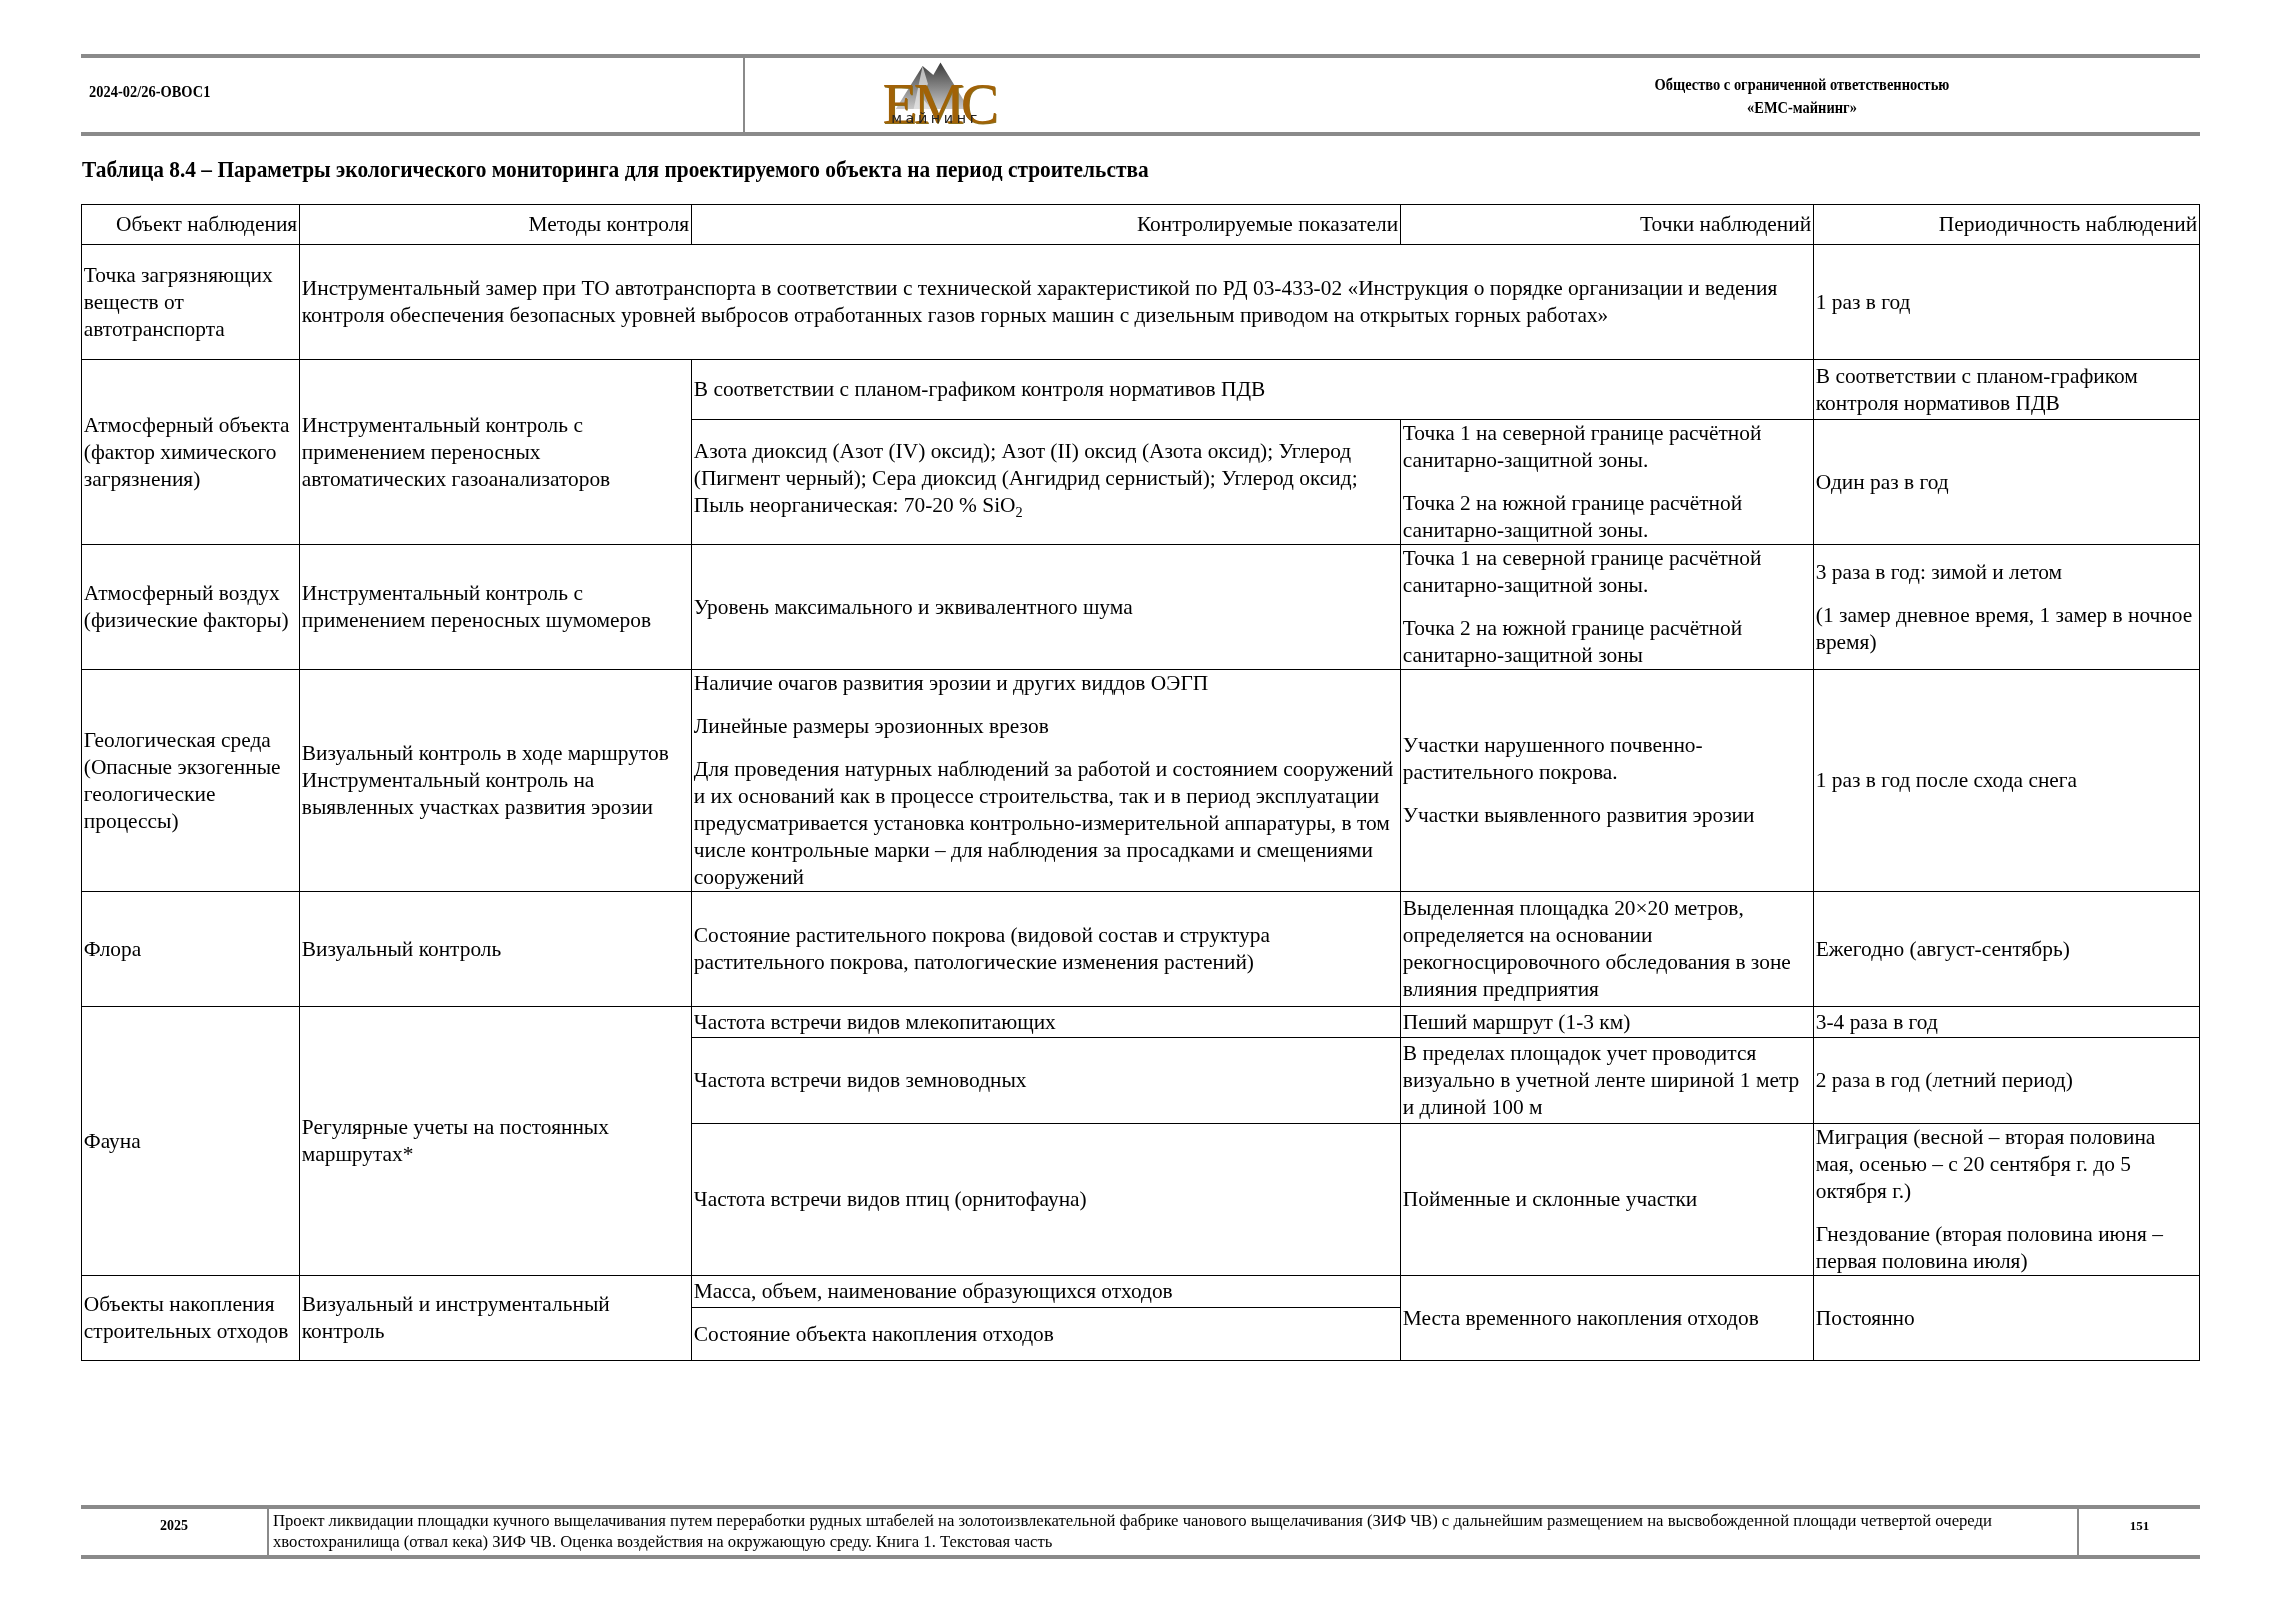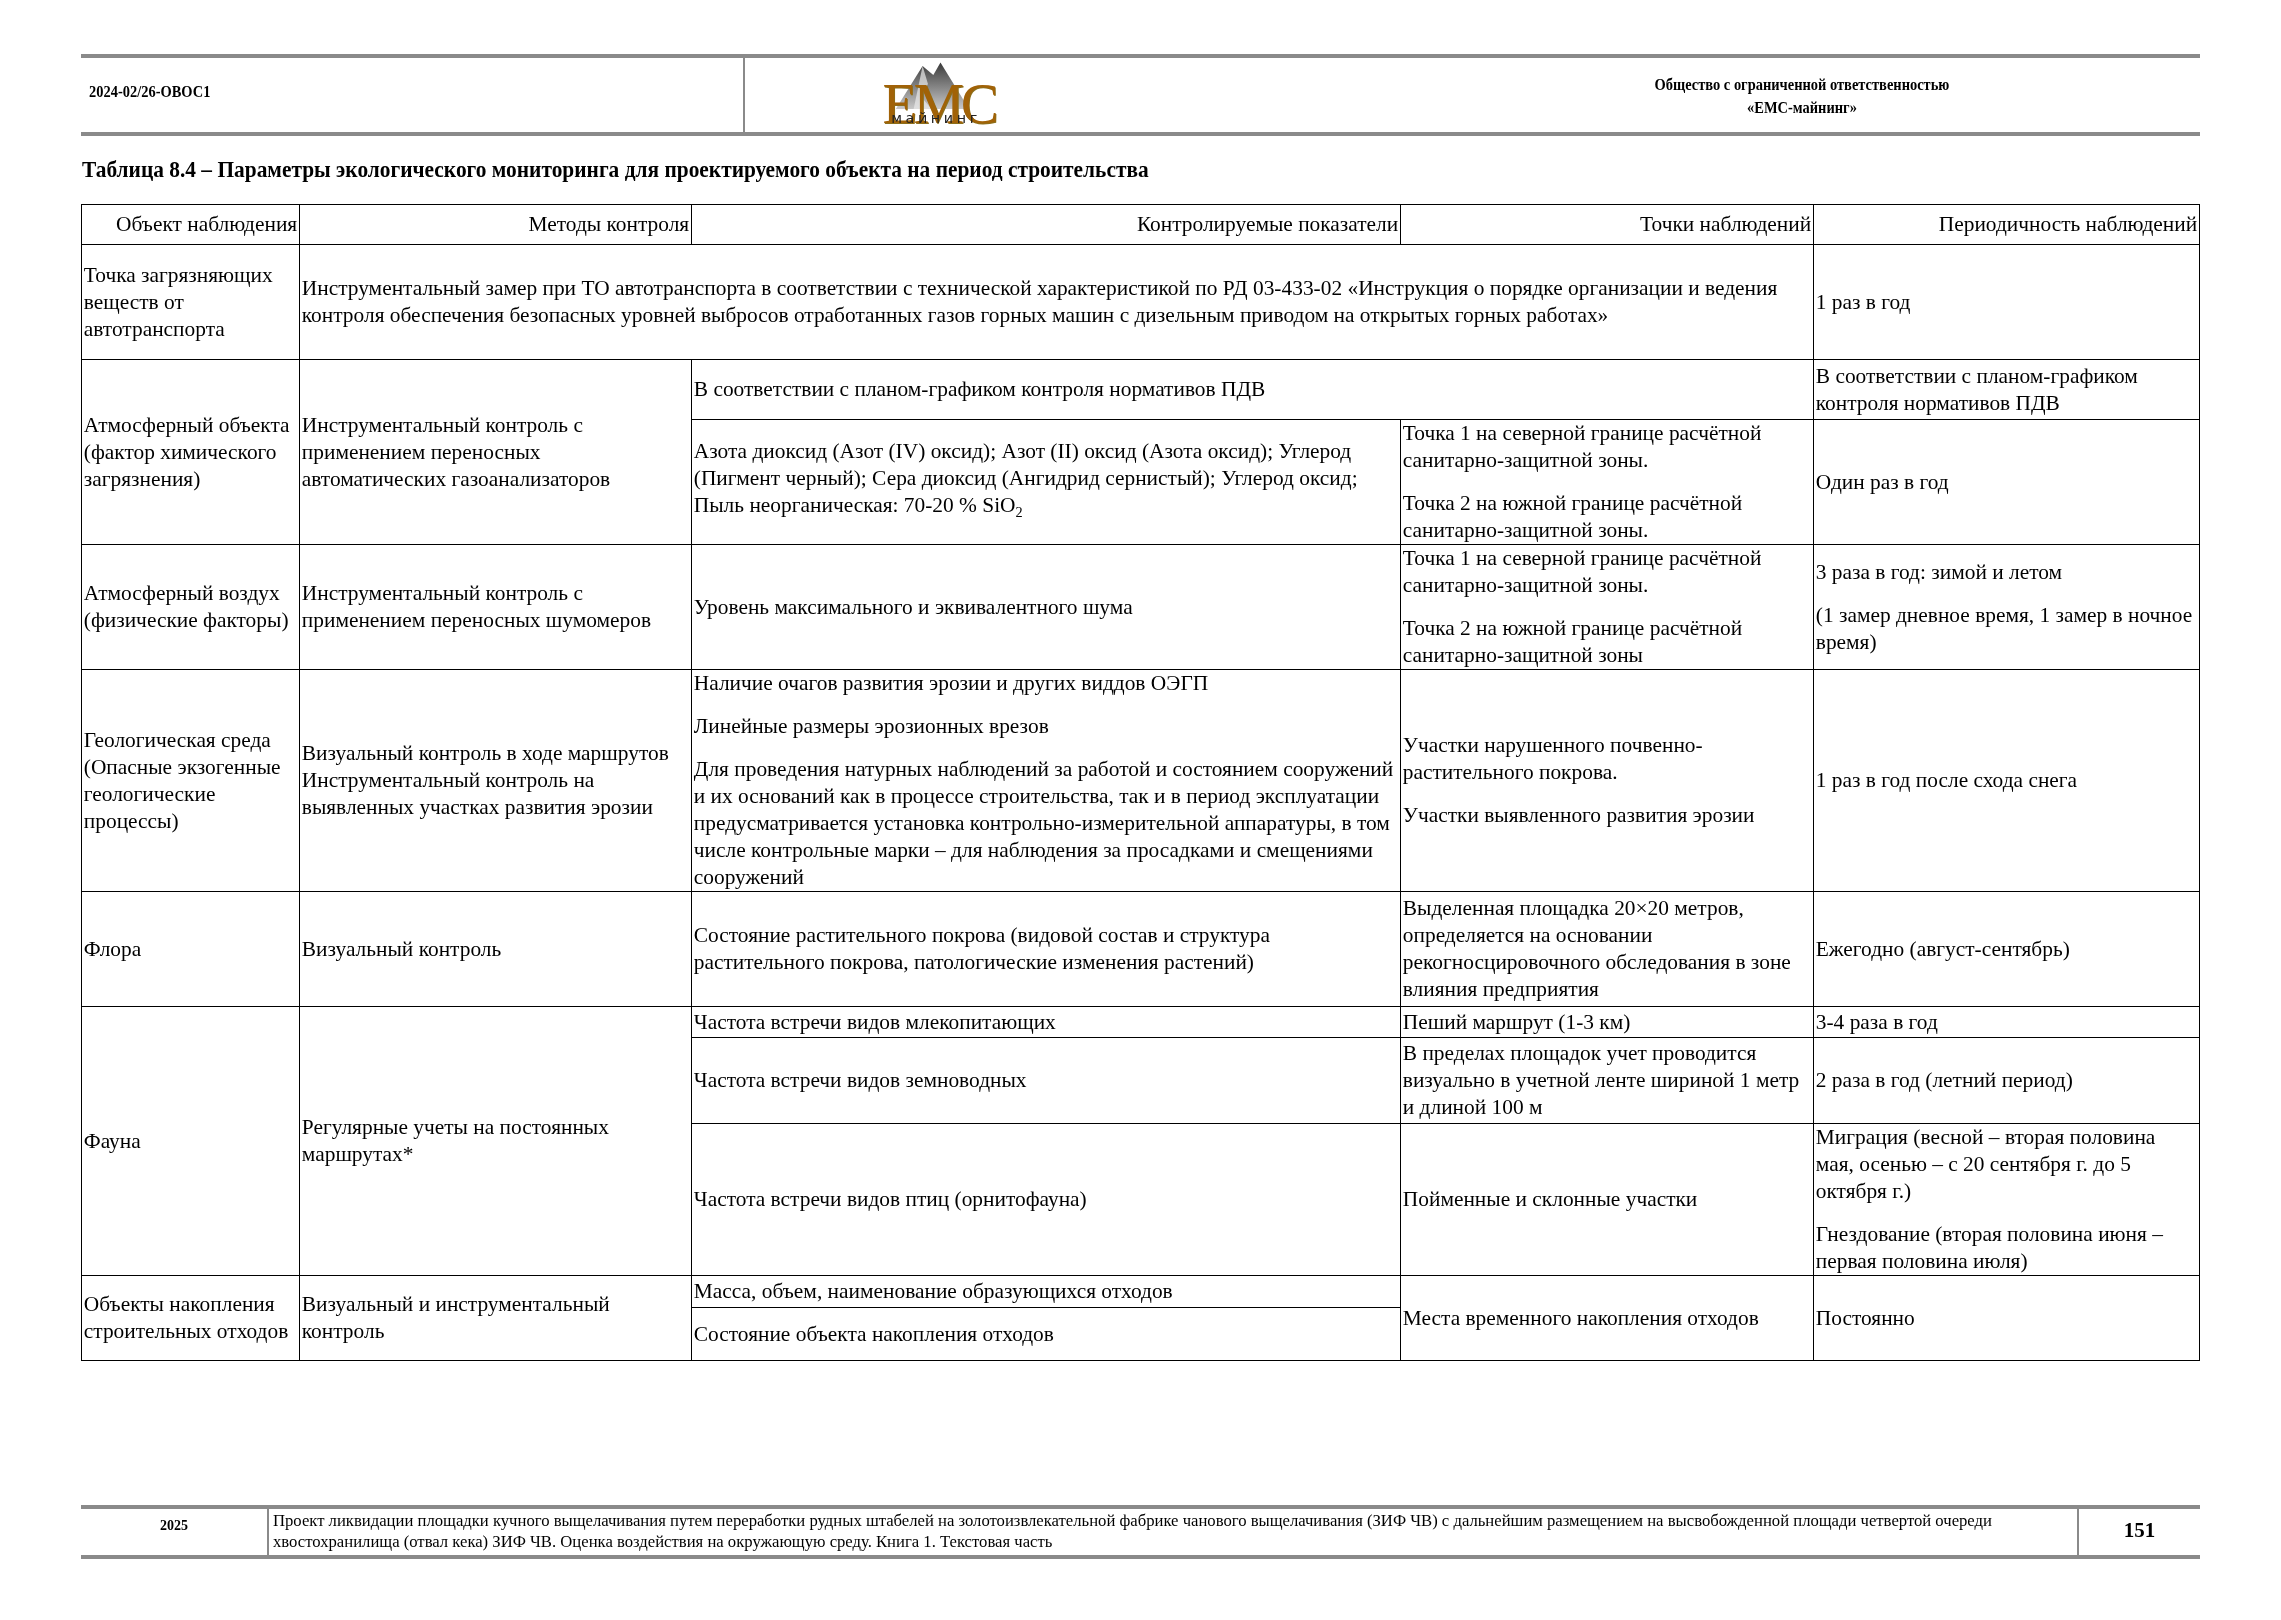--- a/index.html
+++ b/index.html
@@ -18,21 +18,21 @@
               font-size:21.4px; line-height:27px; }
   table.mon td, table.mon th { border:1.8px solid #000; padding:0 1.8px; vertical-align:middle; text-align:left; font-weight:normal; }
   table.mon th { text-align:right; }
   .cell-p { margin:0; }
   .cell-p + .cell-p { margin-top:16px; }
 
   .ftr-line { position:absolute; left:81px; width:2119px; height:3.6px; background:#8a8a8a; }
   .ftr-vdiv { position:absolute; width:1.8px; background:#8a8a8a; top:1508px; height:47px; }
   .ftr-year { position:absolute; left:81px; width:186px; top:1518px; text-align:center; font-size:14px; font-weight:bold; }
   .ftr-desc { position:absolute; left:273px; width:1800px; top:1510px; font-size:17px; line-height:21.4px; transform:scaleX(0.98); transform-origin:left; }
-  .ftr-page { position:absolute; left:2079px; width:121px; top:1518px; text-align:center; font-size:21px; font-weight:bold; }
+  .ftr-page { position:absolute; left:2079px; width:121px; top:1518px; text-align:center; font-size:13px; font-weight:bold; }
 </style>
 </head>
 <body>
 
 <div class="hdr-line" style="top:54px;"></div>
 <div class="hdr-line" style="top:132px;"></div>
 <div class="hdr-vdiv" style="left:743px; top:57px; height:75px;"></div>
 <div class="hdr-code">2024-02/26-ОВОС1</div>
 
 <div class="logo">

